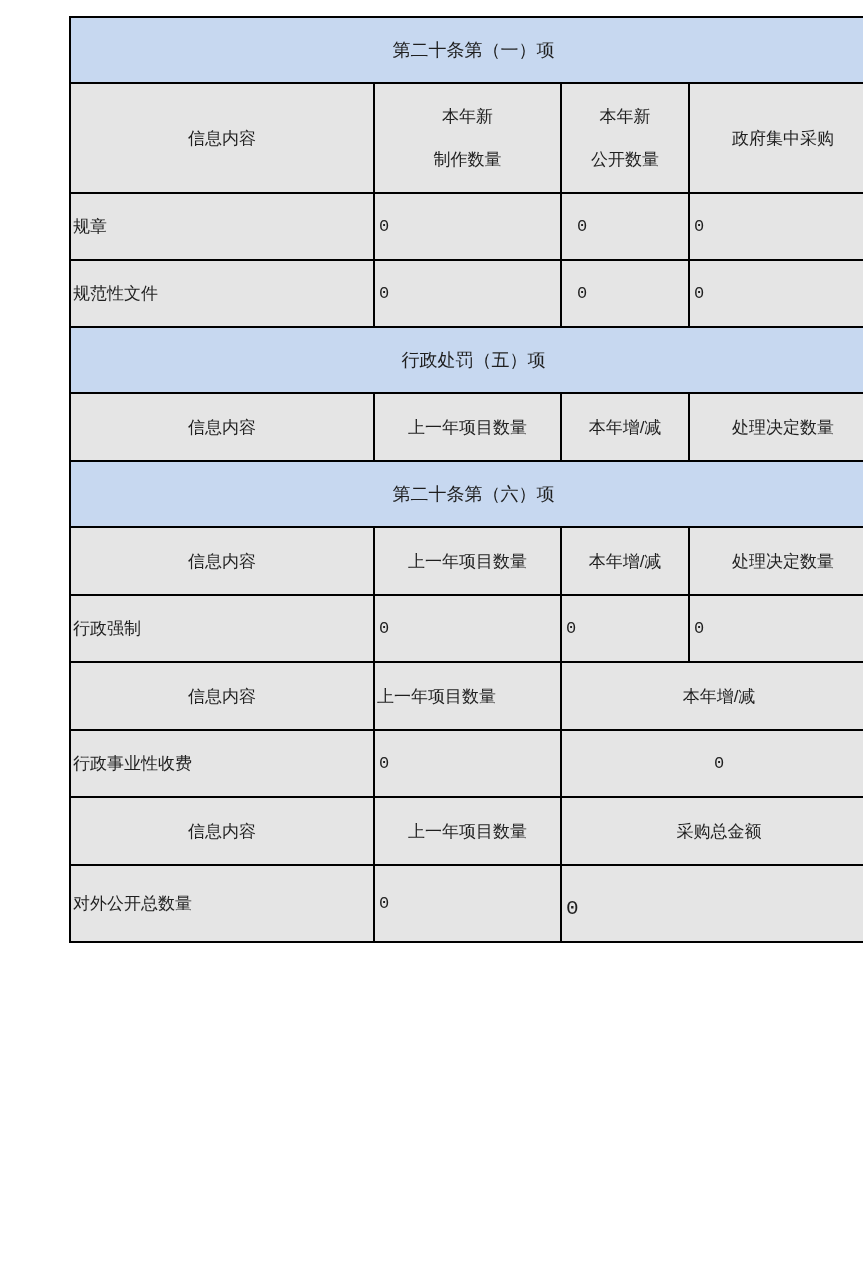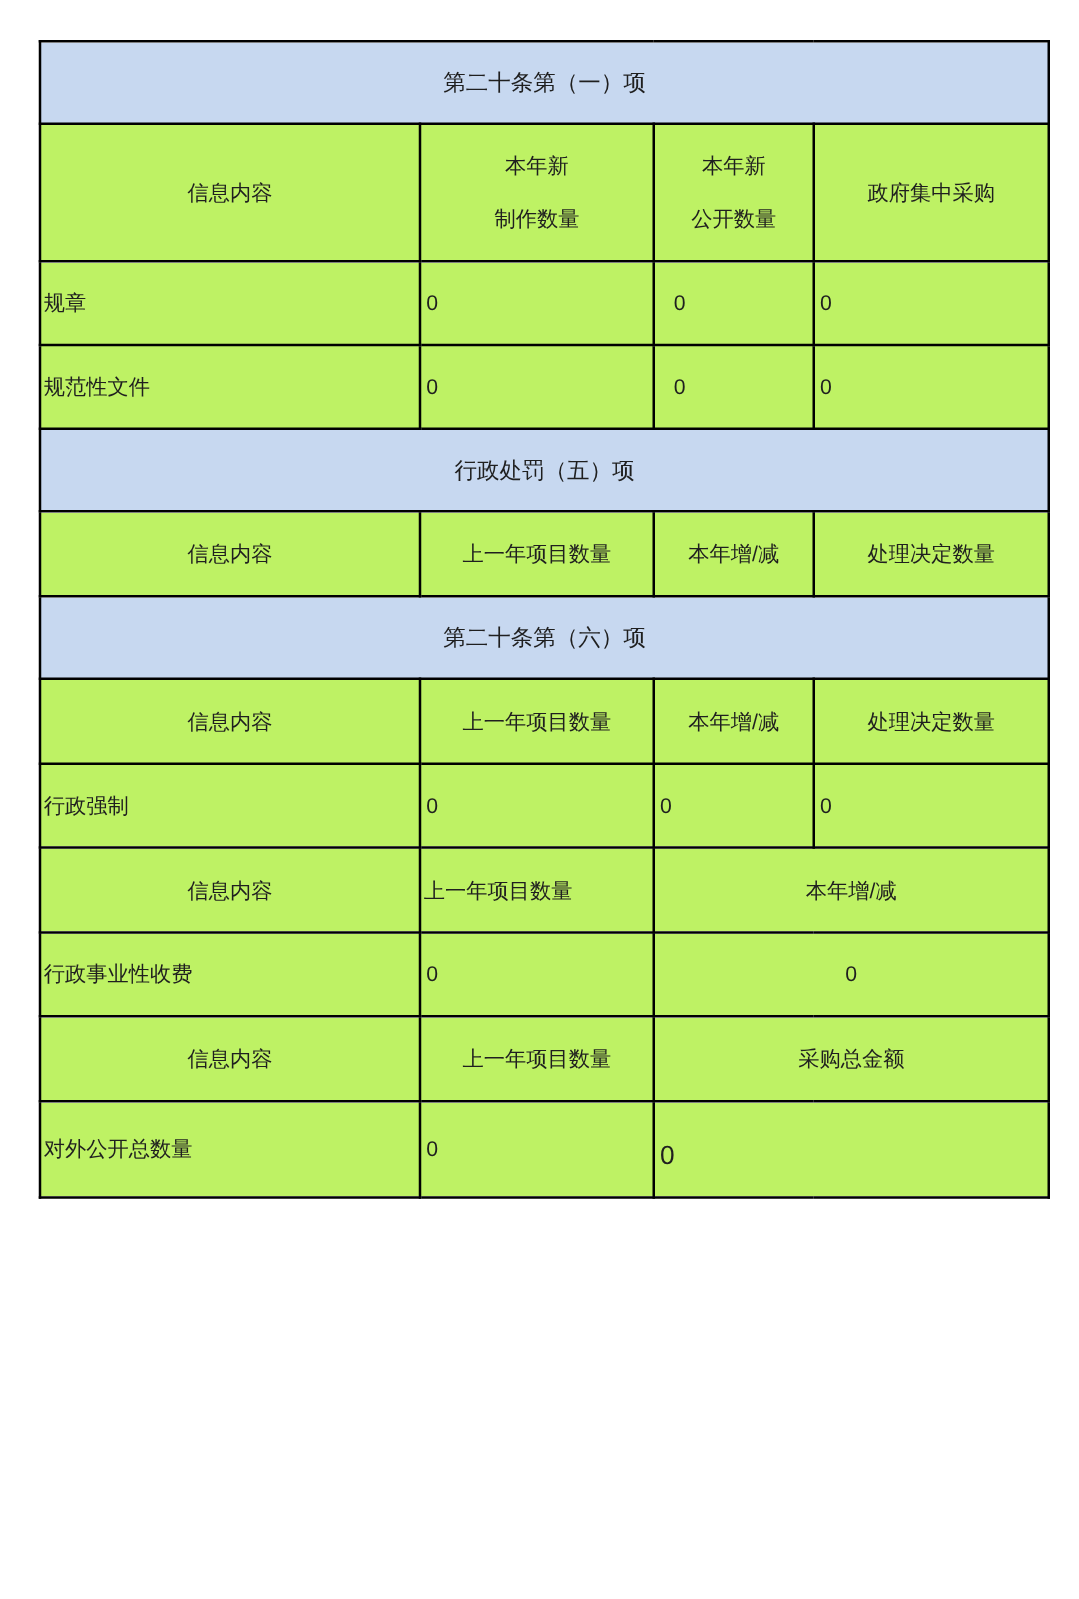--- a/index.html
+++ b/index.html
@@ -8,58 +8,60 @@
     background: #ffffff;
   }
   body {
     width: 863px;
     height: 1279px;
     font-family: "Liberation Sans", sans-serif;
     color: #1f1f1f;
     overflow: hidden;
   }
   .page {
-    padding: 32px 0 0 31px;
+    padding: 16px 0 0 31px;
+    margin-left: 38px;
   }
   table.report {
     border-collapse: collapse;
     table-layout: fixed;
     width: 807px;
   }
   col.c1 { width: 304px; }
   col.c2 { width: 187px; }
   col.c3 { width: 128px; }
   col.c4 { width: 188px; }
   td {
     border: 2px solid #000000;
     font-size: 17px;
     vertical-align: middle;
     padding: 0;
     overflow: hidden;
-    background: #bef264;
+    background: #e5e5e5;
   }
   tr.title-row td {
     height: 64px;
     background: #c7d8f0;
     text-align: center;
     font-size: 18px;
   }
   tr.header-row td {
     height: 66px;
     text-align: center;
   }
   tr.header-row.tall td {
     height: 108px;
   }
   td.multiline {
     white-space: pre-line;
     line-height: 2.55;
   }
   tr.data-row td {
     height: 65px;
+    font-family: Liberation Mono, monospace;
   }
   td.lbl {
     text-align: left;
     padding-left: 2px;
   }
   td.val {
     text-align: left;
     padding-left: 4px;
   }
   td.val.indent {

